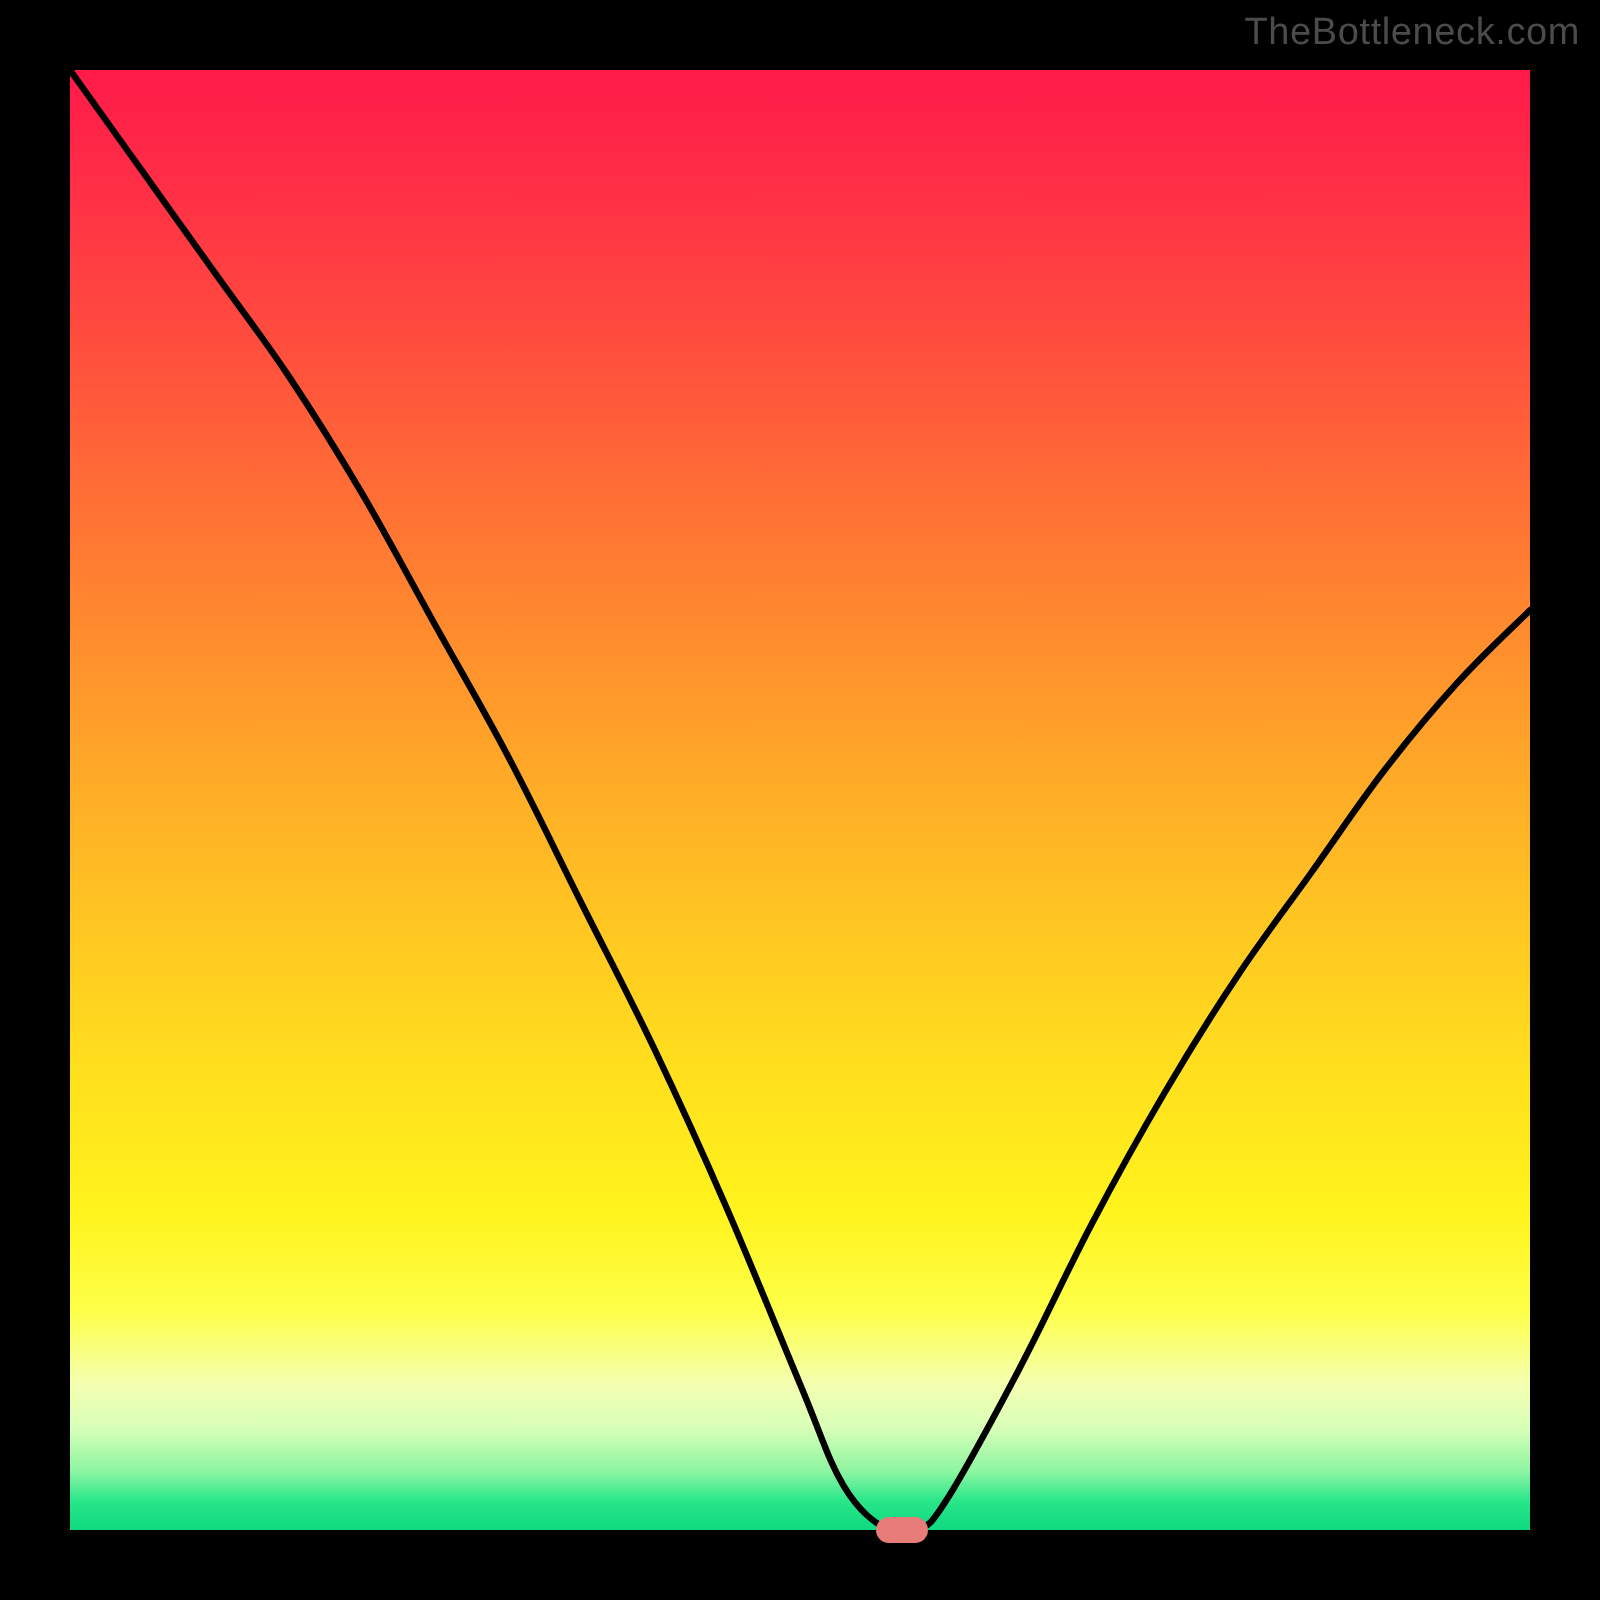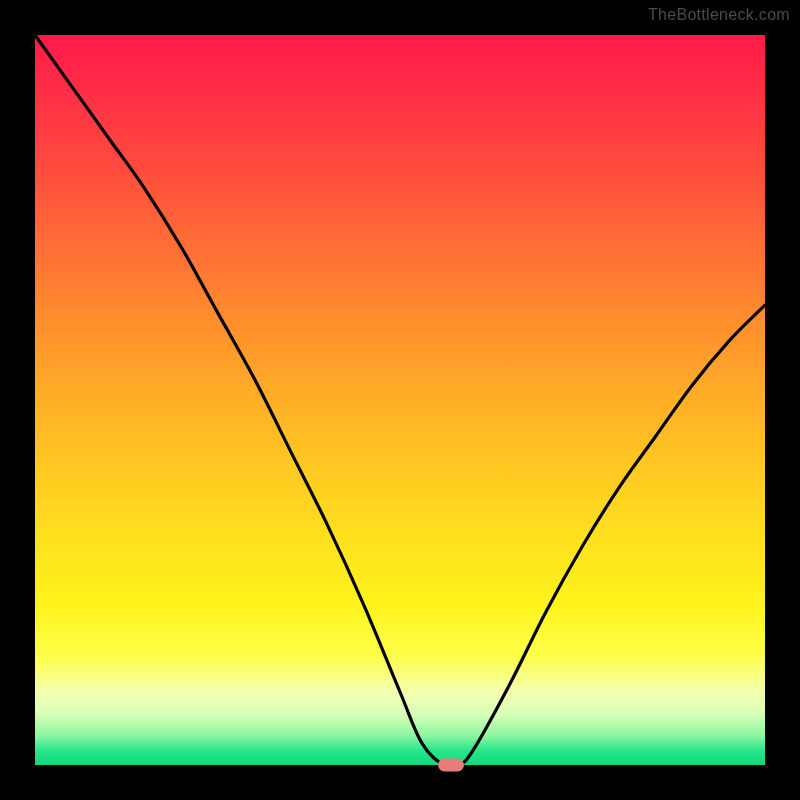--- a/index.html
+++ b/index.html
@@ -49,21 +49,21 @@
     left: 0;
     top: 0;
     width: 730px;
     height: 730px;
   }
   .watermark {
     position: absolute;
     top: 6px;
     right: 10px;
     color: #4b4b4b;
-    font-size: 16px;
+    font-size: 19px;
     letter-spacing: 0.3px;
     font-weight: 500;
   }
   .marker {
     position: absolute;
     width: 26px;
     height: 13px;
     border-radius: 7px;
     background: #e77c78;
     transform: translate(-50%, -50%);

